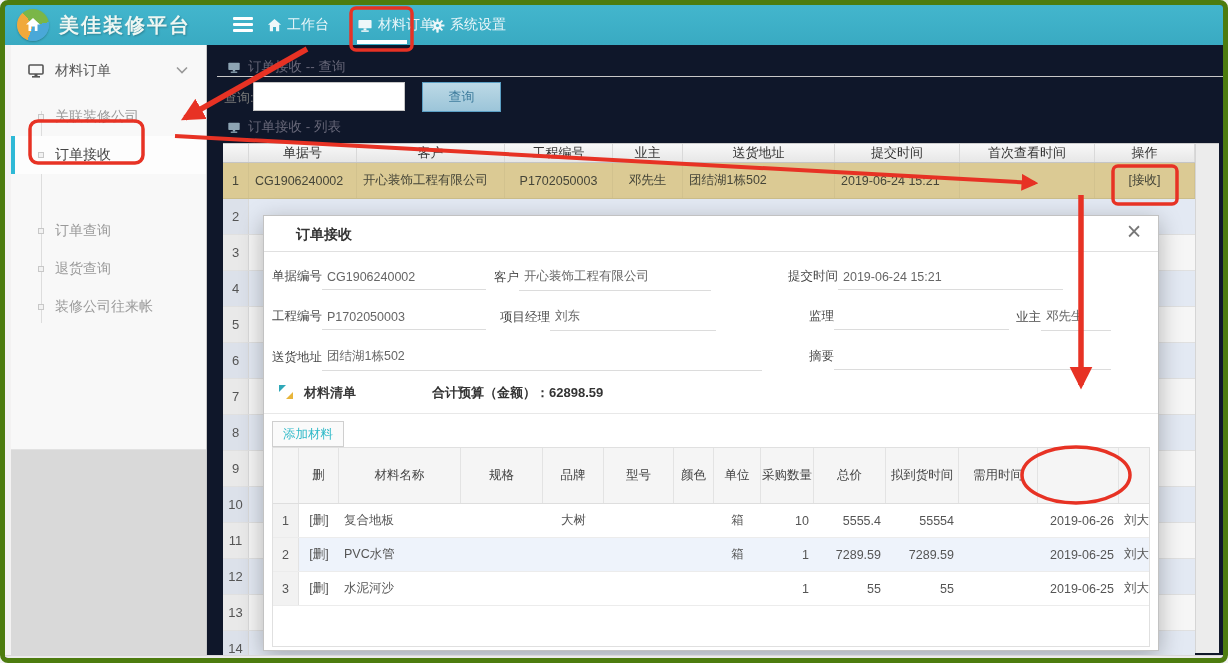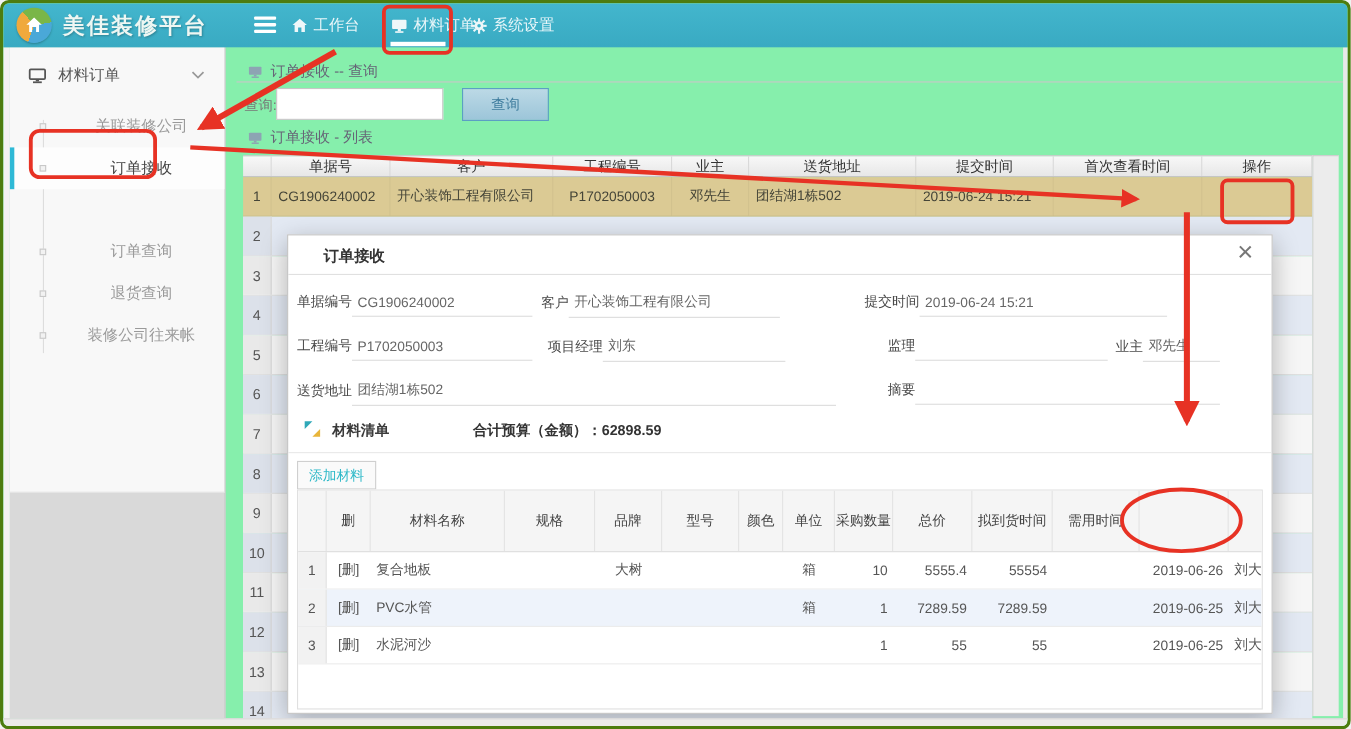--- a/index.html
+++ b/index.html
@@ -1,19 +1,19 @@
 <!DOCTYPE html>
 <html><head>
 <meta charset="utf-8">
 <style>
   html,body{margin:0;padding:0;background:#f3f3f3;}
   *{box-sizing:border-box;}
-  .screen{position:relative;width:1228px;height:663px;margin:0 auto;background:#86efac;
+  .screen{position:relative;width:1228px;height:663px;margin:0 auto;background:#0f172a;
     font-family:"Liberation Sans","DejaVu Sans",sans-serif;font-size:12.5px;color:#444;
-    overflow:hidden;border-radius:8px;border:3px solid #4d7c0f;}
+    overflow:hidden;border-radius:8px;border:5px solid #4d7c0f;}
   
   .navbar{position:absolute;left:0;top:0;width:100%;height:40px;
     background:linear-gradient(#43b6cd,#39aac2);z-index:5;}
   .logo{position:absolute;left:12px;top:4px;width:32px;height:32px;border-radius:50%;
     background:conic-gradient(from 200deg,#f0a93c 0 120deg,#7ab648 0 240deg,#4aa8d8 0 360deg);
     box-shadow:0 1px 2px rgba(0,0,0,.25);}
   .logo svg{position:absolute;left:7px;top:7px;}
   .brand{position:absolute;left:54px;top:7px;font-size:20px;font-weight:bold;color:#eef7f3;
     letter-spacing:2px;text-shadow:1px 1px 2px rgba(0,0,0,.25);}
   .hamburger{position:absolute;left:228px;top:12px;width:20px;height:16px;cursor:pointer;}
@@ -29,21 +29,21 @@
   
   .sidebar{position:absolute;left:6px;top:40px;width:196px;height:610px;background:#d9d9d9;
     border-right:1px solid #c9c9c9;z-index:4;}
   .sidebar .menu-bg{position:absolute;left:0;top:0;width:100%;height:405px;background:#f8f8f8;
     border-bottom:1px solid #e2e2e2;}
   .side-root{position:absolute;left:0;top:8px;width:100%;height:36px;display:flex;align-items:center;
     gap:10px;padding-left:16px;color:#555;font-size:14px;cursor:pointer;}
   .side-root .chev{position:absolute;right:18px;top:13px;}
   .side-line{position:absolute;left:30px;top:66px;width:1px;height:212px;background:#ddd;}
   .sideitem{position:absolute;left:0;width:100%;height:38px;display:flex;align-items:center;
-    padding-left:44px;color:#9a9a9a;font-size:14px;cursor:pointer;justify-content:center;}
+    padding-left:44px;color:#9a9a9a;font-size:14px;cursor:pointer;}
   .sideitem .bullet{position:absolute;left:27px;width:6px;height:6px;background:#f2f2f2;
     border:1px solid #c8c8c8;}
   .sideitem.active{color:#454545;background:#fdfdfd;}
   .sideitem.active .bar{position:absolute;left:0;top:0;width:4px;height:38px;background:#2fb9d6;}
   
   .ptitle{position:absolute;display:flex;align-items:center;gap:7px;color:#667;font-size:13.5px;z-index:2;}
   .hline{position:absolute;height:1px;background:#c7c7c7;z-index:1;}
   .qlabel{position:absolute;left:219px;top:84px;color:#777;font-size:13px;z-index:2;}
   .qinput{position:absolute;left:248px;top:77px;width:152px;height:29px;border:1px solid #c6c6c6;
     background:#fff;padding:0 6px;font-size:13px;z-index:2;}
@@ -238,20 +238,21 @@
 
   <div class="selrow grid9">
     <div class="c center">1</div>
     <div class="c">CG1906240002</div>
     <div class="c">开心装饰工程有限公司</div>
     <div class="c center">P1702050003</div>
     <div class="c center">邓先生</div>
     <div class="c">团结湖1栋502</div>
     <div class="c">2019-06-24 15:21</div>
     <div class="c"></div>
+    <div class="c center receive-link">[接收]</div>
   </div>
 
   <div class="bgrow even" style="top:194px;">
       <span class="num">2</span>
     </div>
   <div class="bgrow odd" style="top:230px;">
       <span class="num">3</span>
     </div>
   <div class="bgrow even" style="top:266px;">
       <span class="num">4</span>

